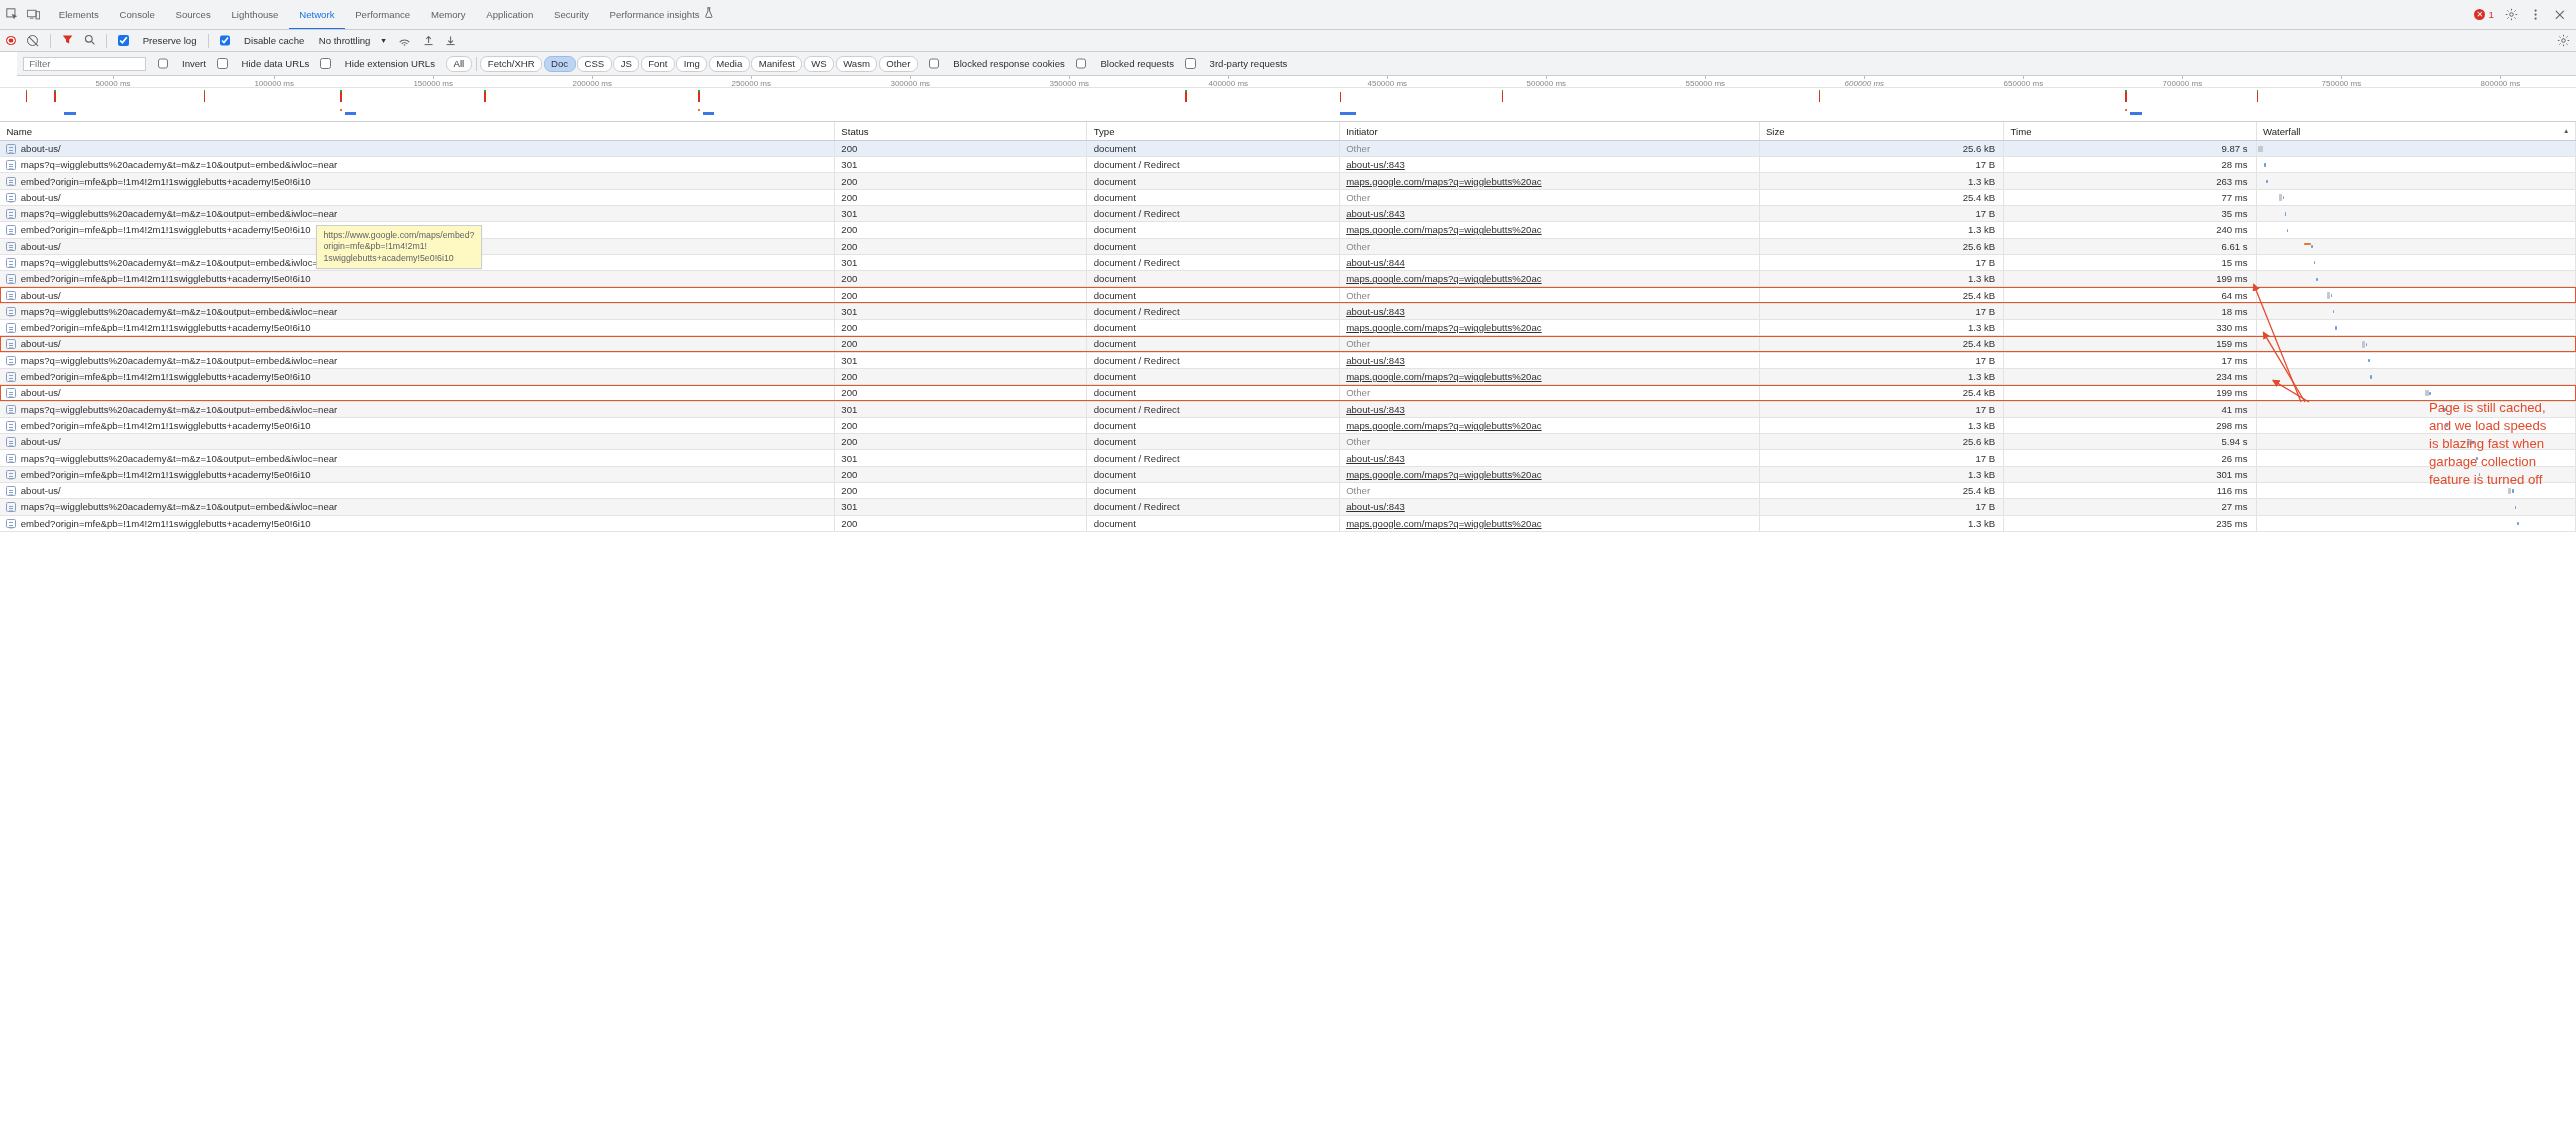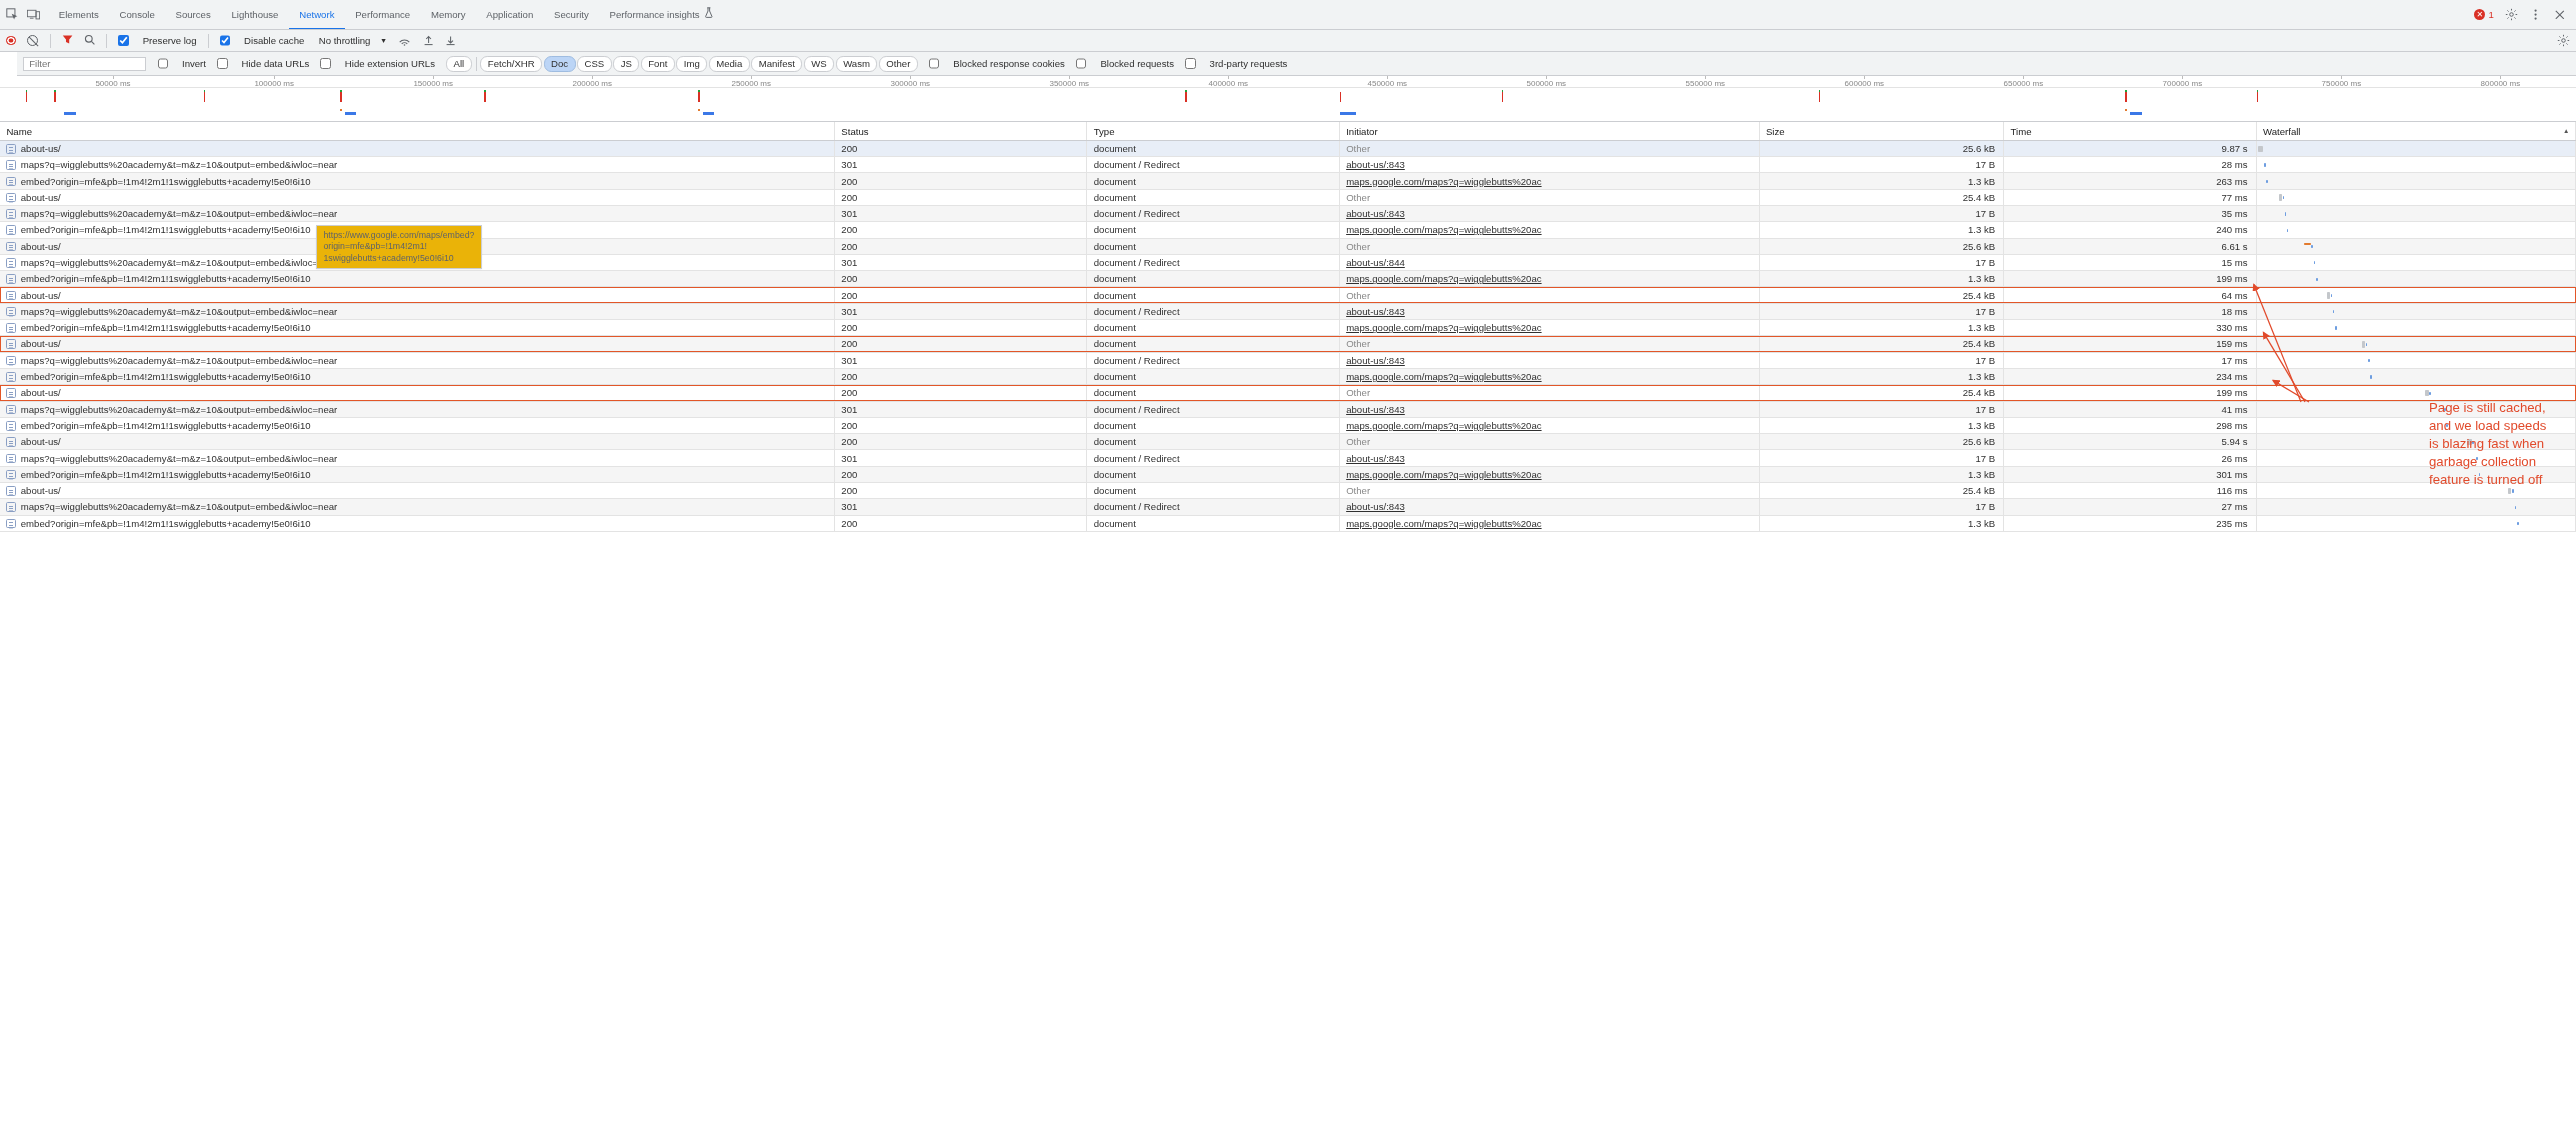--- a/index.html
+++ b/index.html
@@ -187,21 +187,21 @@
   .init-other { color:#888; }
   .wf-cell { position:relative; padding:0 !important;}
   .wf-bar { position:absolute; top:4.8px; height:6.4px; border-radius:0.8px;}
   .wf-bar.grey { background:#c4c7cb; }
   .wf-bar.blue { top:6.4px; height:3.2px; background:#6d9de0; }
   .wf-bar.orange{ top:4.8px; height:1.6px; background:#e27b2f; }
 
   
   .tooltip {
     position:absolute;
-    background:#eab308;
+    background:#fef9c3;
     border:0.8px solid var(--border);
     padding:3.2px 6.4px;
     font-size:8.8px;
     color:#5f6368;
     line-height:1.35;
     box-shadow: 0 0.8px 1.6px rgba(0,0,0,.08);
     white-space:nowrap;
     z-index:50;
   }
 
@@ -409,21 +409,21 @@
         </div>
         <div class="tick" style="left: 53.0864%;">
           <span class="tick-label">450000 ms</span>
         </div>
         <div class="tick" style="left: 59.2593%;">
           <span class="tick-label">500000 ms</span>
         </div>
         <div class="tick" style="left: 65.4321%;">
           <span class="tick-label">550000 ms</span>
         </div>
-        <div class="tick" style="left: 71.6049%;">
+        <div class="tick" style="left: 71.6049%; font-style: italic;">
           <span class="tick-label">600000 ms</span>
         </div>
         <div class="tick" style="left: 77.7778%;">
           <span class="tick-label">650000 ms</span>
         </div>
         <div class="tick" style="left: 83.9506%;">
           <span class="tick-label">700000 ms</span>
         </div>
         <div class="tick" style="left: 90.1235%;">
           <span class="tick-label">750000 ms</span>

